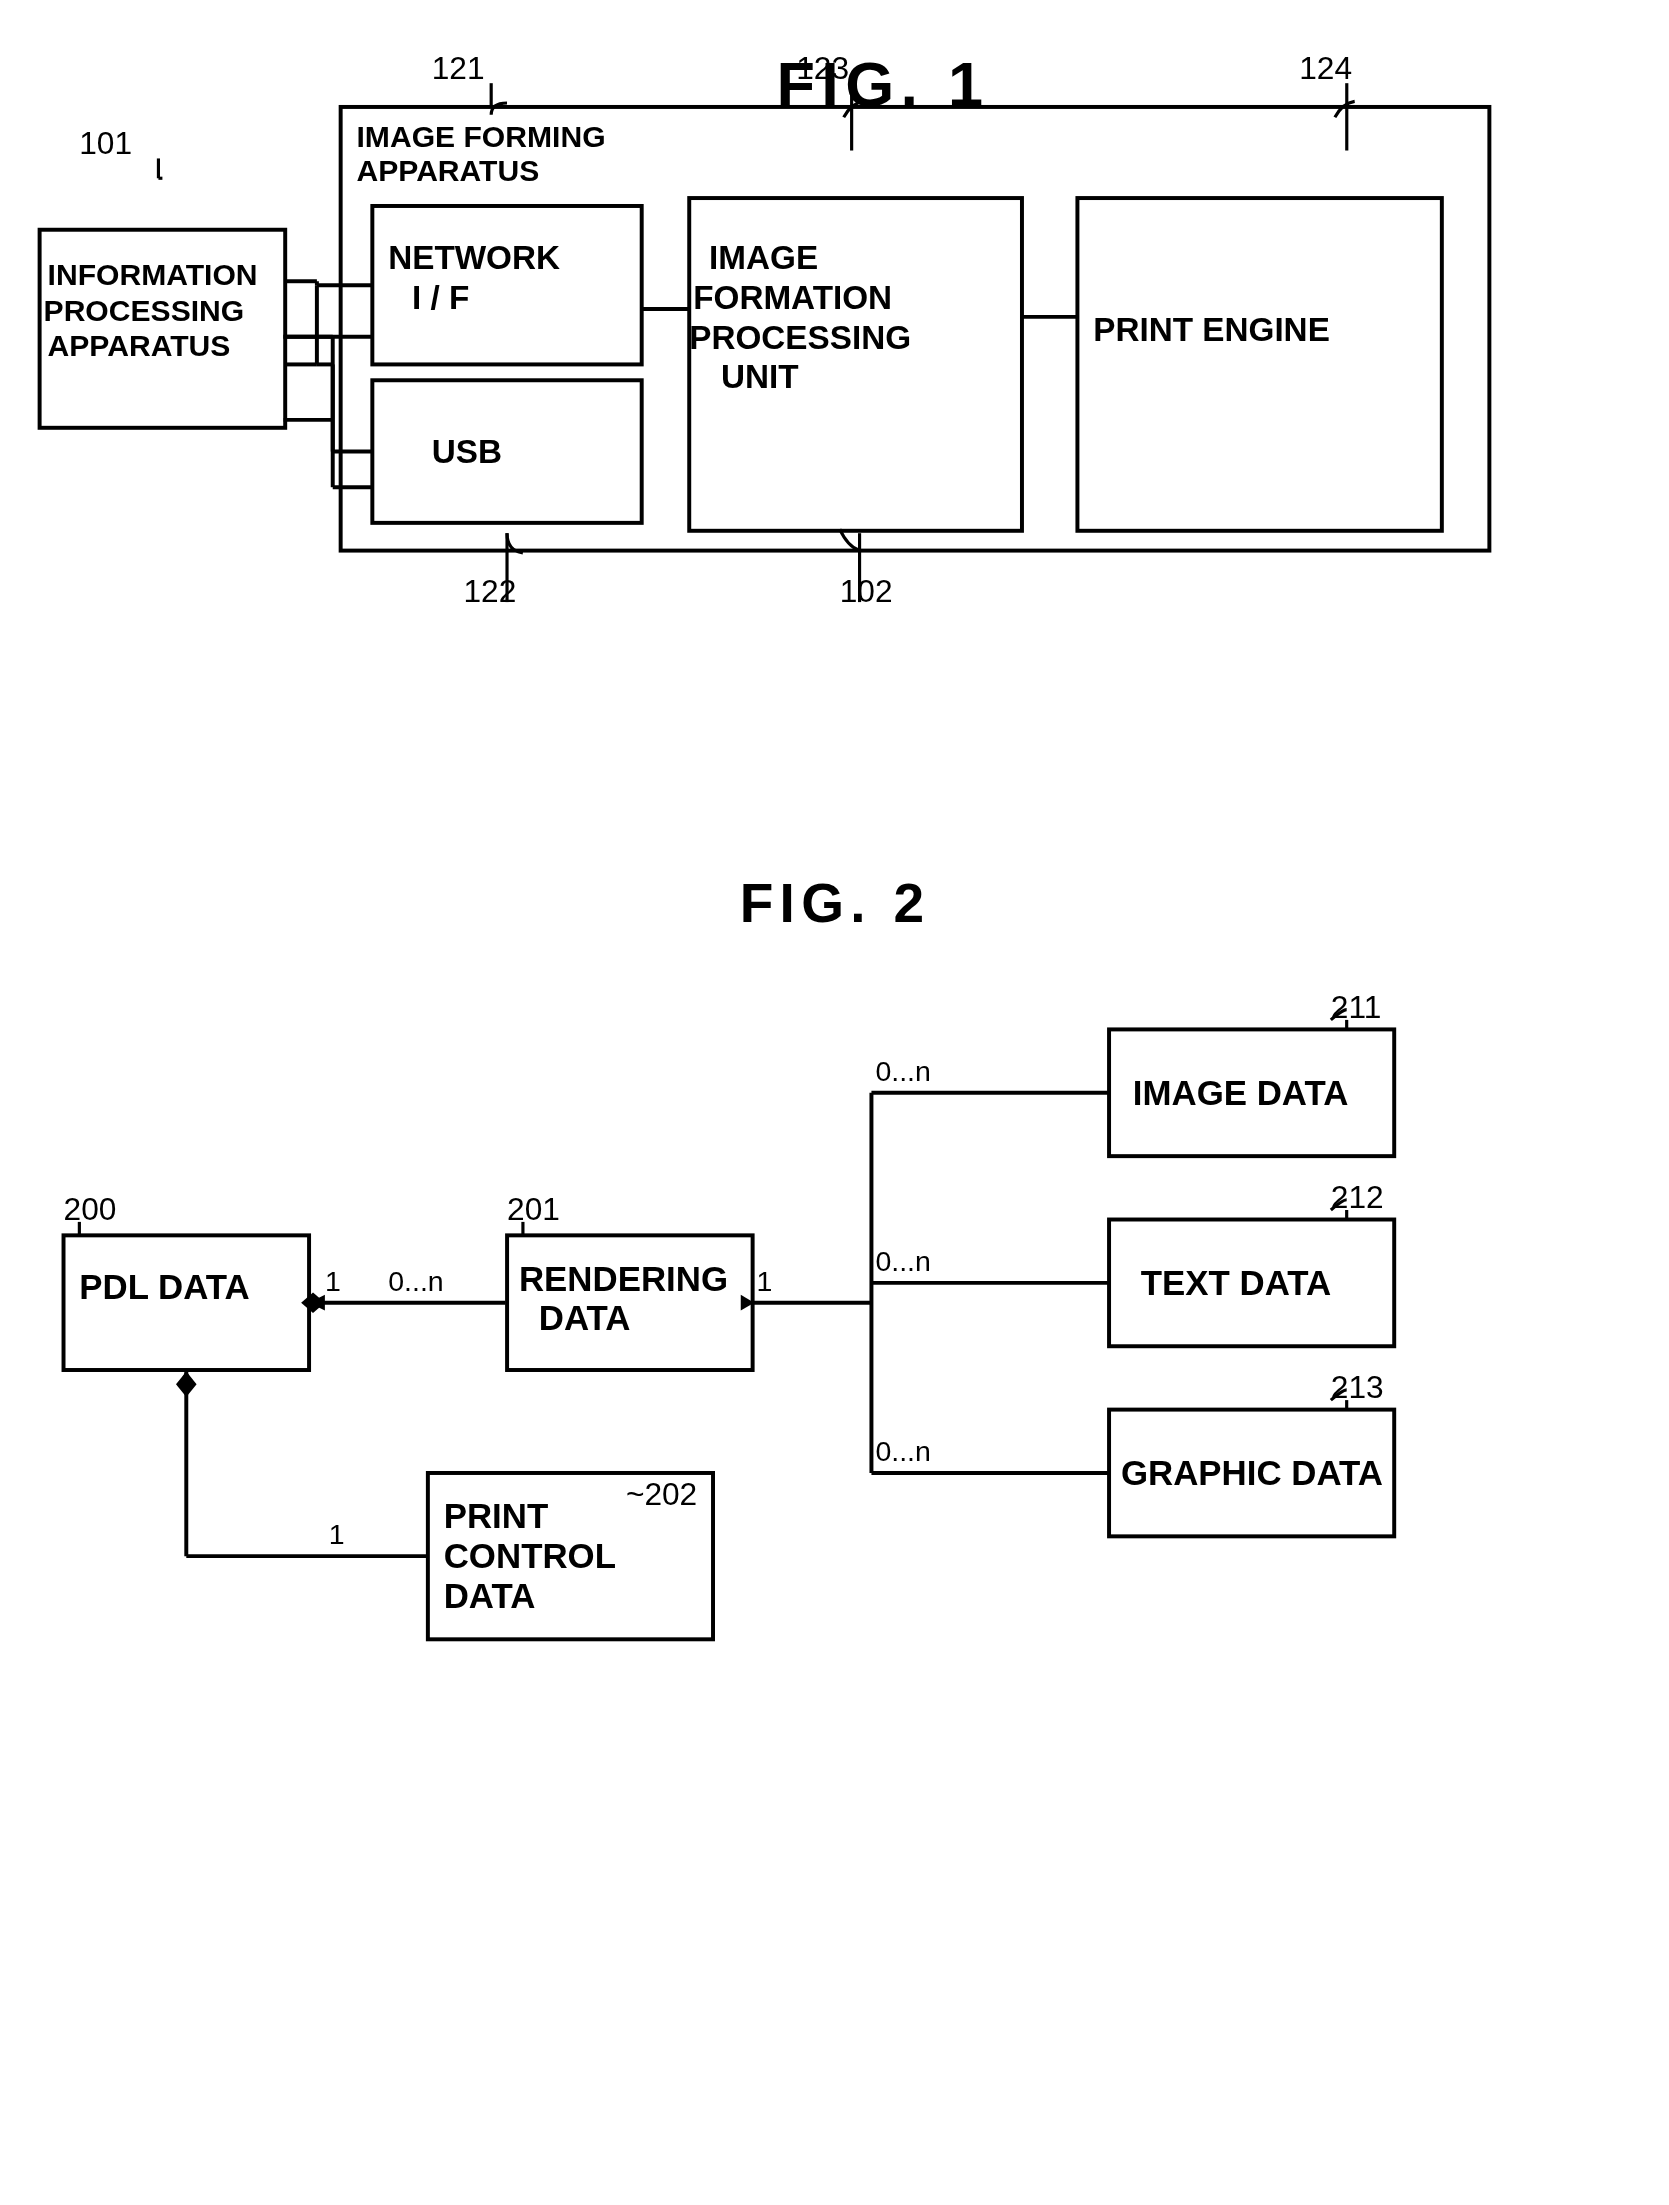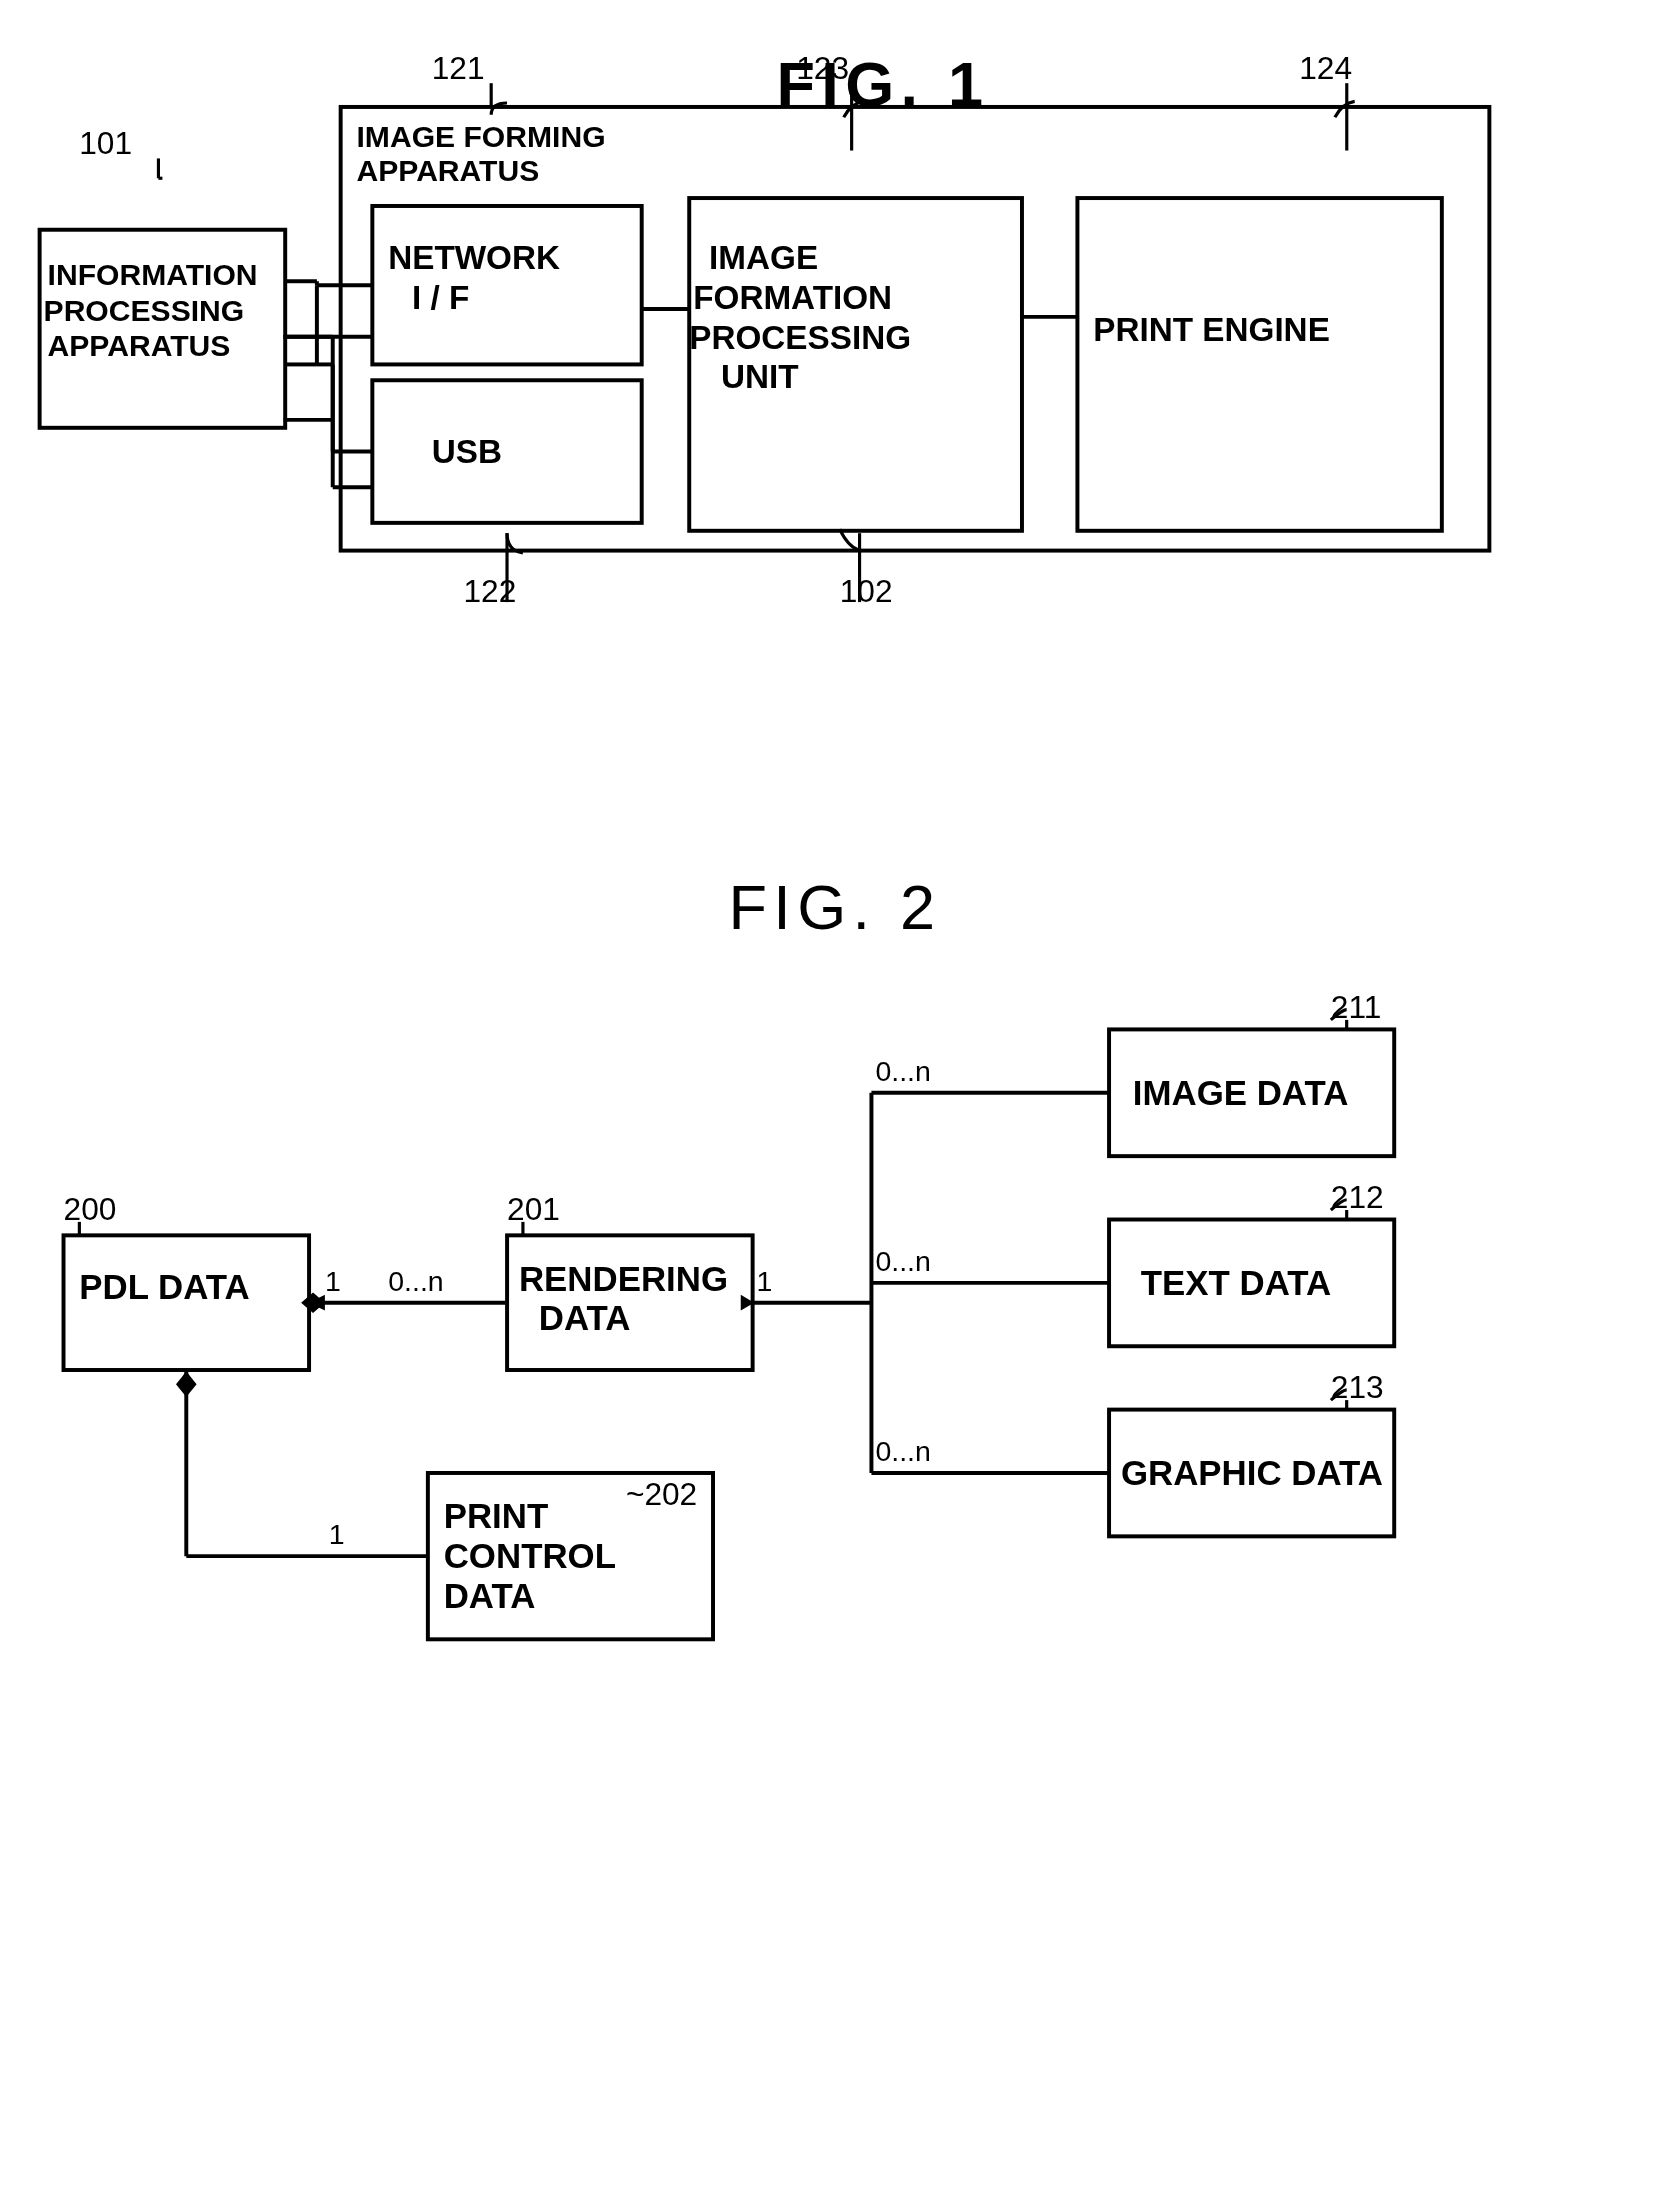--- a/index.html
+++ b/index.html
@@ -41,22 +41,22 @@
       height: 713px;
       pointer-events: none;
     }
 
     
     .fig2-title {
       position: absolute;
       top: 871px;
       left: 50%;
       transform: translateX(-50%);
-      font-size: 63px;
-      font-weight: normal;
+      font-size: 55px;
+      font-weight: bold;
       letter-spacing: 6.3px;
       white-space: nowrap;
     }
 
     .fig2-svg {
       position: absolute;
       top: 871px;
       left: 0;
       width: 1670px;
       height: 1299px;

